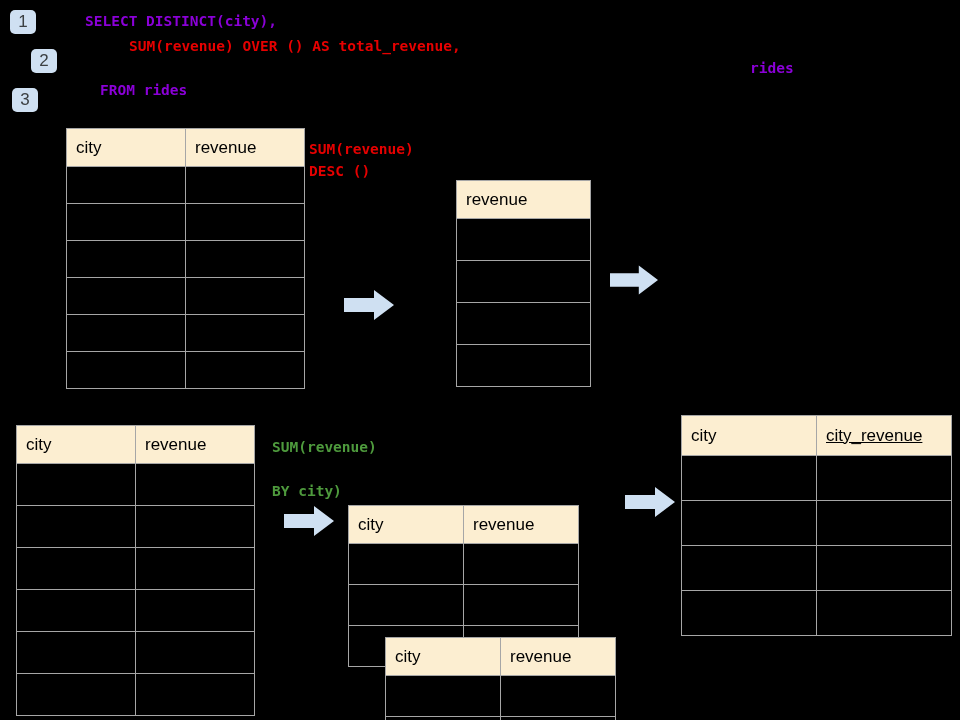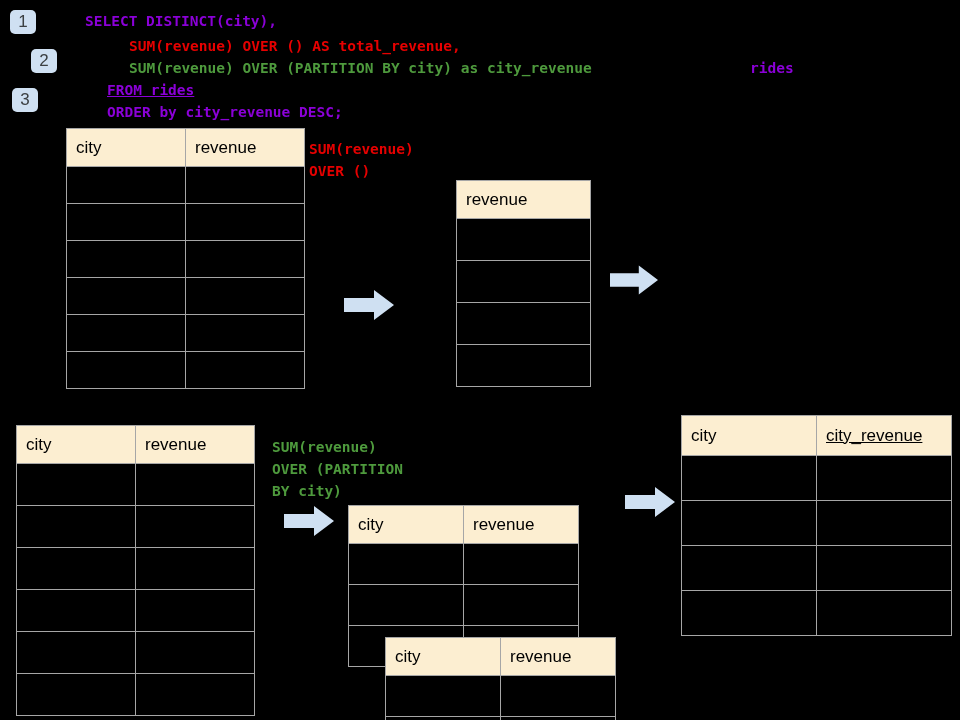--- a/index.html
+++ b/index.html
@@ -77,31 +77,28 @@
 <body>
 
 <div id="stage">
 
   <div class="badge" style="left:10px;top:10px;">1</div>
   <div class="badge" style="left:31px;top:49px;">2</div>
   <div class="badge" style="left:12px;top:88px;">3</div>
 
   <div class="code c-purple" style="left:85px;top:10px;">SELECT DISTINCT(city),</div>
   <div class="code c-red" style="left:129px;top:35px;">SUM(revenue) OVER () AS total_revenue,</div>
-  <div class="code c-green" style="left:129px;top:57px;">SUM(revenue) OVER (PARTITION BY city) as city_revenue</div>
-  <div class="code c-purple" style="left:107px;top:79px;text-decoration:underline;">FROM rides</div>
-  <div class="code c-purple" style="left:107px;top:101px;">ORDER by city_revenue DESC;</div>
+  <div class="code c-purple" style="left:100px;top:79px;">FROM rides</div>
 
   <div class="anno c-purple" style="left:750px;top:57px;">rides</div>
 
   <div class="anno c-red" style="left:309px;top:138px;">SUM(revenue)</div>
-  <div class="anno c-red" style="left:309px;top:160px;">OVER ()</div>
+  <div class="anno c-red" style="left:309px;top:160px;">DESC ()</div>
 
   <div class="anno c-green" style="left:272px;top:436px;">SUM(revenue)</div>
-  <div class="anno c-green" style="left:272px;top:458px;">OVER (PARTITION</div>
   <div class="anno c-green" style="left:272px;top:480px;text-align:right;">BY city)</div>
 
   <table class="tbl" style="left:66px;top:128px;width:238px;">
     <colgroup>
         <col style="width:119px">
         <col style="width:119px">
       </colgroup>
     <tbody>
       <tr>
         <td class="hd" style="height:37px;">city</td>

